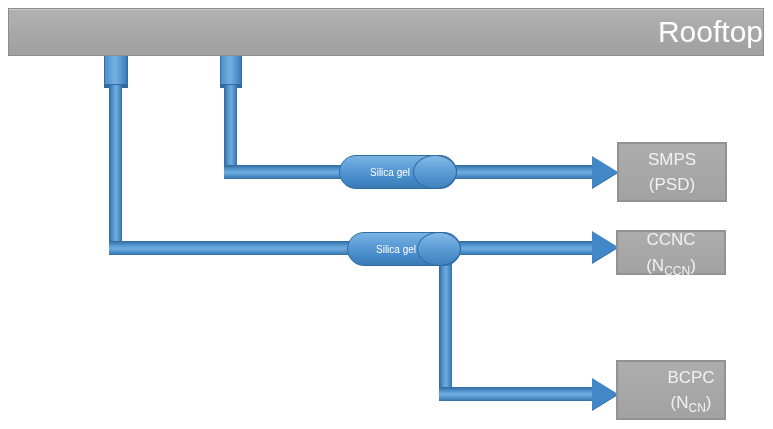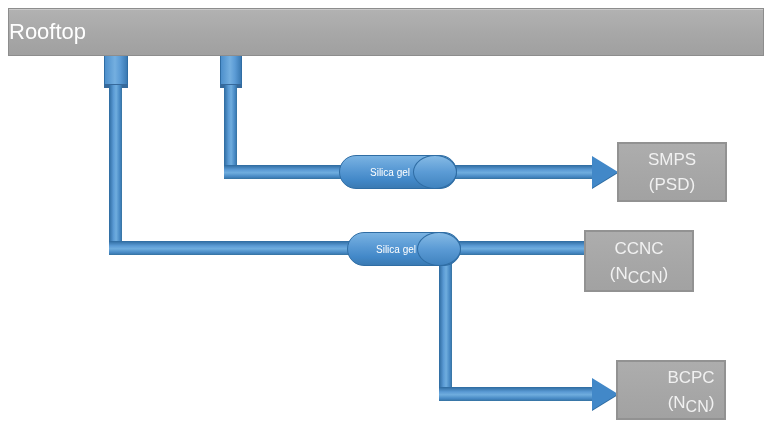--- a/index.html
+++ b/index.html
@@ -14,22 +14,22 @@
   }
   .abs { position: absolute; }
 
   
   .bar {
     left: 8px; top: 8px; width: 756px; height: 48px;
     background: linear-gradient(180deg, #b2b2b2 0%, #a7a7a7 55%, #a0a0a0 100%);
     border: 1px solid #8d8d8d;
     box-shadow: inset 0 1px 0 rgba(255,255,255,.3);
     color: #ffffff;
-    font-size: 22px;
-    display: flex; align-items: center; justify-content: flex-start;
+    font-size: 30px;
+    display: flex; align-items: center; justify-content: flex-end;
     z-index: 1;
   }
 
   
   .stub {
     background: linear-gradient(90deg, #4d8fcb 0%, #74afe0 45%, #5b9bd5 70%, #3b7ab3 100%);
     border: 1px solid #2f6da4;
     border-top: none;
     border-bottom: 4px solid #36699b;
     z-index: 2;
@@ -100,23 +100,23 @@
     background: linear-gradient(180deg, #adadad 0%, #a6a6a6 60%, #a2a2a2 100%);
     border: 2px solid #929292;
     color: #f1f1f1;
     font-size: 17px;
     line-height: 1.5;
     display: flex; flex-direction: column;
     align-items: center; justify-content: center;
     z-index: 4;
   }
   #box-smps { left: 617px; top: 142px; }
-  #box-ccnc { left: 584px; top: 230px; height: 62px; }
+  #box-ccnc { left: 616px; top: 230px; height: 45px; }
   #box-bcpc { left: 616px; top: 360px; padding-left: 40px; }
-  .ibox sub { font-size: 16px; line-height: 0; }
+  .ibox sub { font-size: 12px; line-height: 0; }
 </style>
 </head>
 <body>
 
 <div class="canvas">
 
   <div class="abs bar">
     <span>Rooftop</span>
   </div>
 

